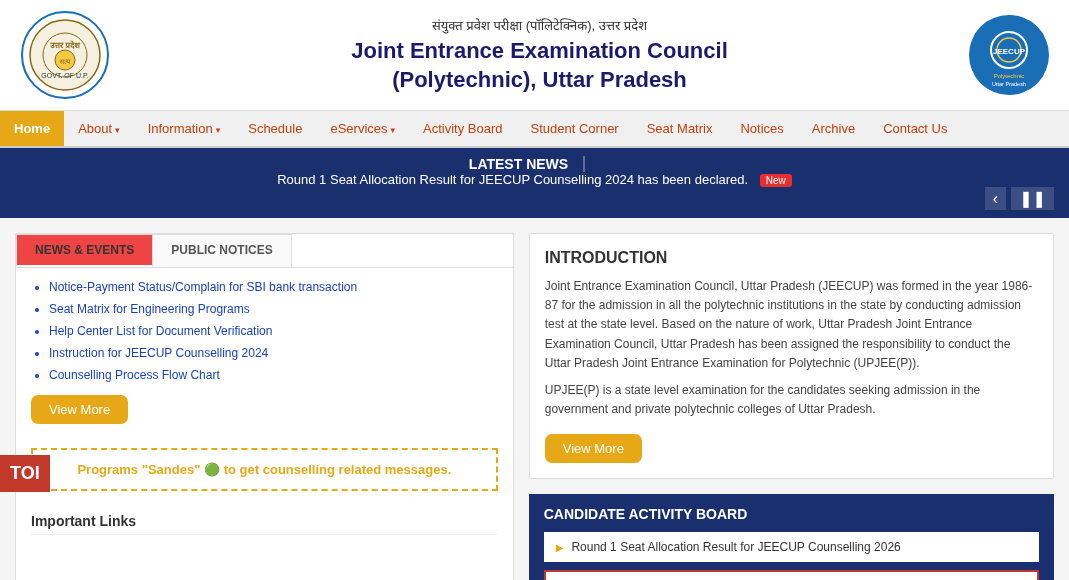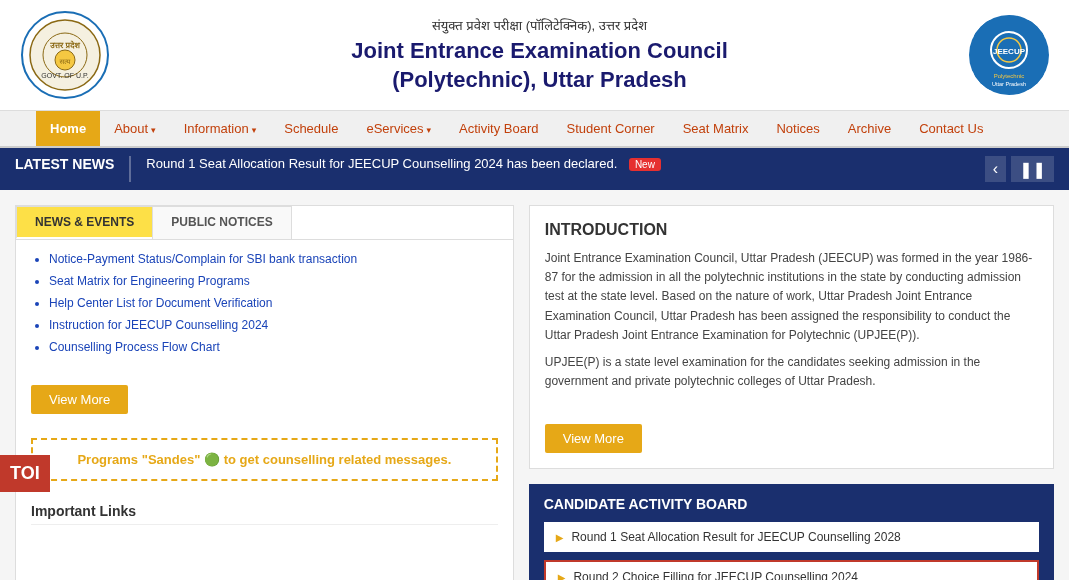--- a/index.html
+++ b/index.html
@@ -10,49 +10,49 @@
     .header-logo-left { width: 90px; height: 90px; }
     .header-logo-left svg { width: 90px; height: 90px; }
     .header-center { flex: 1; text-align: center; }
     .header-hindi { font-size: 13px; color: #333; margin-bottom: 3px; }
     .header-title-main { font-size: 22px; font-weight: bold; color: #1a1a6e; line-height: 1.3; }
     .header-subtitle { font-size: 12px; color: #555; margin-top: 4px; }
     .header-logo-right { width: 80px; height: 80px; background: #1a6eb5; border-radius: 50%; display: flex; align-items: center; justify-content: center; overflow: hidden; }
     .header-logo-right svg { width: 70px; height: 70px; }
 
     
-    .nav { background: #f0f0f0; display: flex; align-items: center; border-bottom: 2px solid #ccc; padding-left: 36px; }
+    .nav { background: #f0f0f0; display: flex; align-items: center; border-bottom: 2px solid #ccc; }
     .nav-item { padding: 10px 14px; font-size: 13px; color: #c2410c; cursor: pointer; white-space: nowrap; position: relative; }
     .nav-item.active { background: #e6a817; color: #fff; font-weight: bold; }
     .nav-item .dropdown-arrow { font-size: 9px; margin-left: 3px; }
 
     
-    .latest-news { background: #1a2f6e; display: flex; padding: 8px 15px; min-height: 42px; }
+    .latest-news { background: #1a2f6e; display: flex; align-items: center; padding: 8px 15px; min-height: 42px; flex-direction: column; }
     .latest-news-label { color: #fff; font-weight: bold; font-size: 14px; background: #1a2f6e; padding-right: 15px; white-space: nowrap; border-right: 2px solid rgba(255,255,255,0.3); margin-right: 15px; }
     .latest-news-text { color: #fff; font-size: 13px; flex: 1; }
     .news-badge { background: #e63030; color: #fff; font-size: 10px; padding: 1px 6px; border-radius: 3px; margin-left: 8px; }
     .news-nav { margin-left: auto; display: flex; gap: 5px; }
     .news-nav-btn { color: #fff; font-size: 16px; cursor: pointer; background: rgba(255,255,255,0.15); border: none; padding: 2px 8px; }
 
     
     .main-content { display: flex; gap: 0; padding: 15px; background: #f5f5f5; }
 
     
     .left-panel { width: 48%; background: #fff; border: 1px solid #ddd; padding: 0; margin-right: 15px; }
 
     
     .tabs { display: flex; border-bottom: 1px solid #ddd; }
     .tab { padding: 8px 18px; font-size: 12px; font-weight: bold; color: #555; cursor: pointer; border: 1px solid #ddd; border-bottom: none; background: #f9f9f9; margin-right: -1px; }
-    .tab.active { background: #fde047; color: #333; border-bottom: 2px solid #fff; }
+    .tab.active { background: #ef4444; color: #333; border-bottom: 2px solid #fff; }
 
     
     .news-list { padding: 12px 15px; }
     .news-list ul { list-style: disc; padding-left: 18px; }
     .news-list ul li { font-size: 12px; color: #1a44b8; margin-bottom: 8px; cursor: pointer; }
-    .view-more-btn { background: #e6a817; color: #fff; border: none; padding: 7px 18px; font-size: 13px; cursor: pointer; margin-top: 23px; border-radius: 2px; }
+    .view-more-btn { background: #e6a817; color: #fff; border: none; padding: 7px 18px; font-size: 13px; cursor: pointer; margin-top: 5px; border-radius: 7px; }
 
     
     .sandes-banner { margin: 12px 15px; border: 2px dashed #e6a817; padding: 12px; text-align: center; font-size: 13px; color: #e6a817; }
     .sandes-banner span { font-weight: bold; }
 
     
     .important-links { padding: 10px 15px; }
     .important-links h3 { font-size: 14px; font-weight: bold; color: #333; margin-bottom: 8px; border-bottom: 1px solid #eee; padding-bottom: 5px; }
 
     
@@ -171,19 +171,19 @@
       <div class="intro-text" style="margin-top:8px;">
         <span>UPJEE(P) is a state level examination for the candidates seeking admission in the government and private polytechnic colleges of Uttar Pradesh.</span>
       </div>
       <div class="intro-viewmore">
         <button class="view-more-btn">View More</button>
       </div>
     </div>
 
     <div class="activity-board">
       <div class="activity-title">CANDIDATE ACTIVITY BOARD</div>
-      <div class="activity-item">Round 1 Seat Allocation Result for JEECUP Counselling 2028</div>
+      <div class="activity-item">Round 1 Seat Allocation Result for JEECUP Counselling 2026</div>
       <div class="activity-item highlighted">Round 2 Choice Filling for JEECUP Counselling 2024</div>
     </div>
   </div>
 </div>
 
 <div class="toi-badge">TOI</div>
 
 </body></html>

